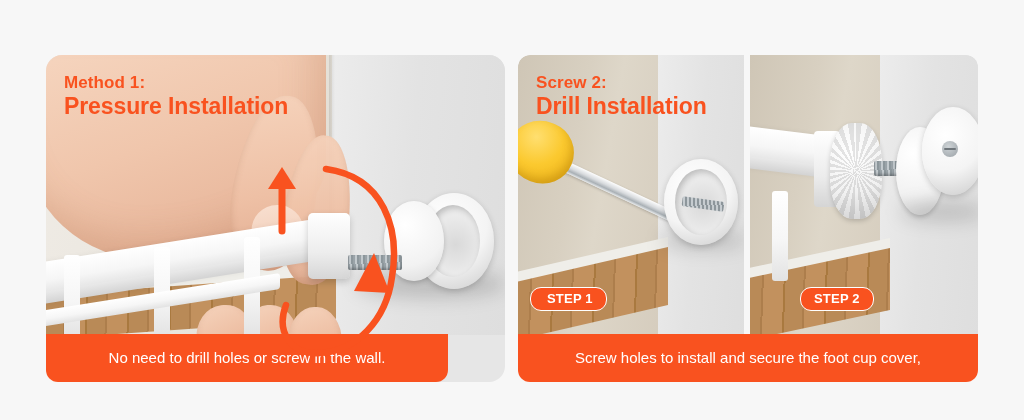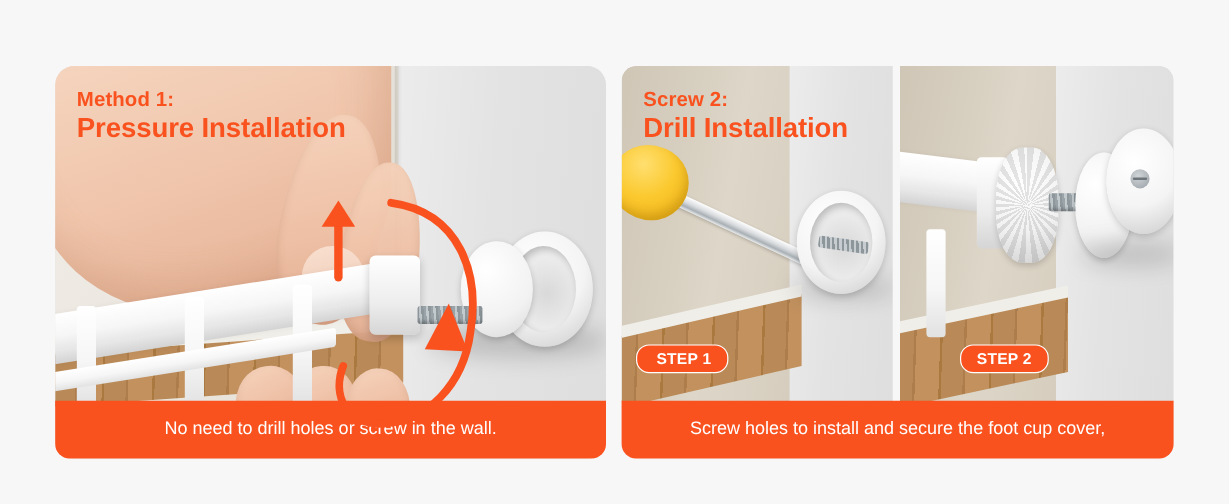--- a/index.html
+++ b/index.html
@@ -93,21 +93,21 @@
     border:1.5px solid #ffffff;
     white-space:nowrap;
   }
 
   
   .caption{
     position:absolute;background:#f9521f;color:#fff;
     display:flex;align-items:center;justify-content:center;text-align:center;
     font-size:15px;line-height:1.18;
   }
-  #caption-left{left:46px;top:334px;width:459px;height:48px;border-radius:0 0 12px 12px;}
+  #caption-left{left:46px;top:334px;width:402px;height:48px;border-radius:0 0 12px 12px;}
   #caption-right{left:518px;top:334px;width:460px;height:48px;border-radius:0 0 12px 12px;}
   .caption span{display:block;}
 
   
   .arrow-svg{position:absolute;z-index:5;overflow:visible;}
 </style>
 </head>
 <body>
 
 <div class="stage">

